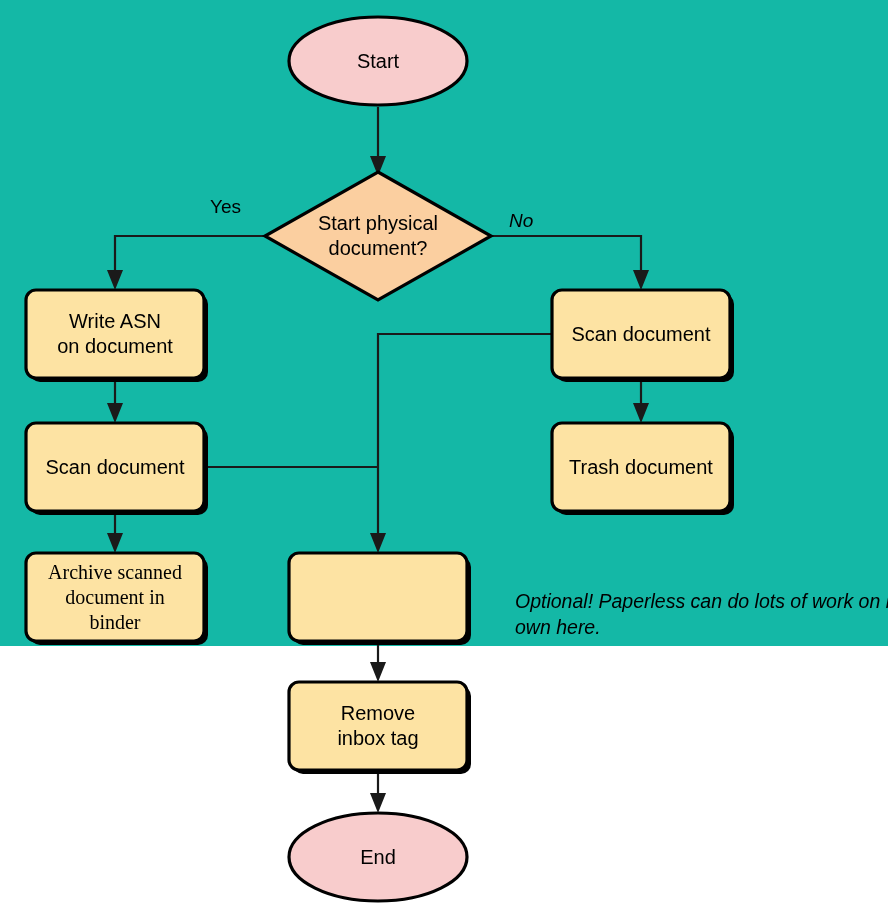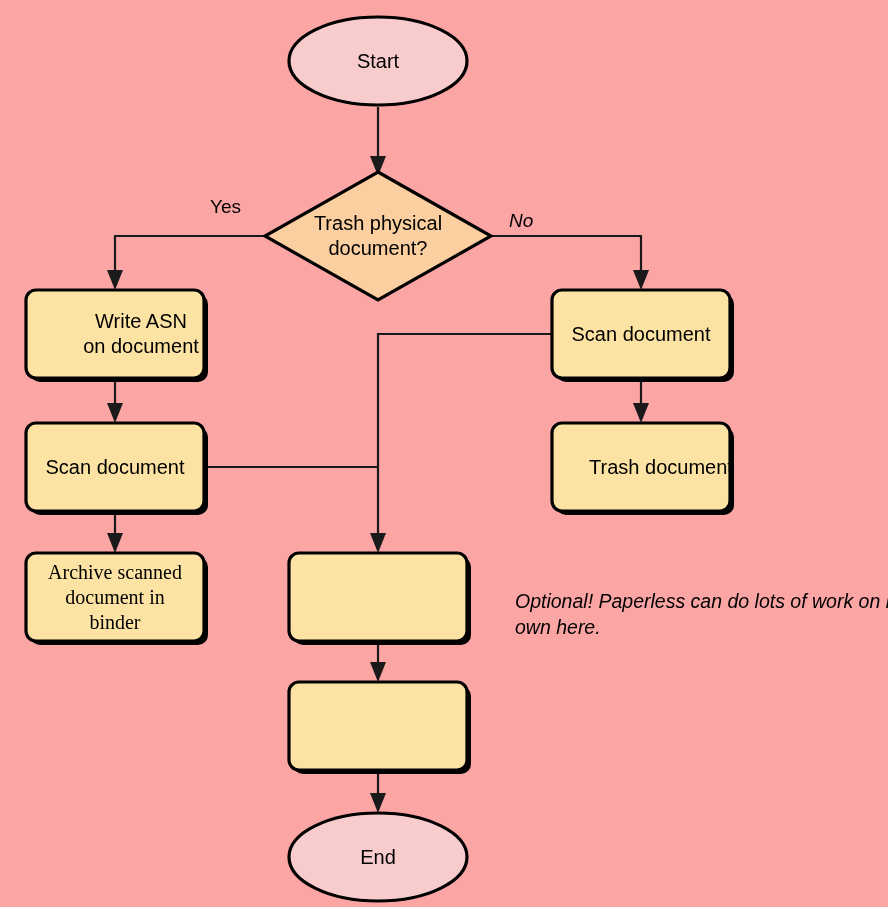--- a/index.html
+++ b/index.html
@@ -9,22 +9,22 @@
   }
   body {
     width: 888px;
     height: 907px;
     font-family: "Liberation Sans", sans-serif;
     overflow: hidden;
   }
   #flowchart-root {
     position: relative;
     width: 888px;
-    height: 907px;
-    background: #fca5a5;
+    height: 646px;
+    background: #14b8a6;
   }
   svg.diagram-layer {
     position: absolute;
     top: 0;
     left: 0;
     width: 888px;
     height: 907px;
   }
   .node-shape {
     stroke: #000000;
@@ -158,37 +158,39 @@
       <rect class="node-shape" x="289" y="553" width="178" height="88" rx="10" fill="#fde3a3"></rect>
 
       <rect class="node-shape" x="289" y="682" width="178" height="88" rx="10" fill="#fde3a3"></rect>
 
       <ellipse class="node-shape" cx="378" cy="857" rx="89" ry="44" fill="#f8cccc"></ellipse>
     </g>
   </svg>
 
   <div class="node-label" style="left:289px; top:17px; width:178px; height:88px;">Start</div>
 
-  <div class="node-label" style="left:265px; top:172px; width:226px; height:128px;">Trash physical
+  <div class="node-label" style="left:265px; top:172px; width:226px; height:128px;">Start physical
 document?</div>
 
-  <div class="node-label" style="left:26px; top:290px; width:178px; height:88px;padding-left:26px;">Write ASN
+  <div class="node-label" style="left:26px; top:290px; width:178px; height:88px;">Write ASN
 on document</div>
 
   <div class="node-label" style="left:26px; top:423px; width:178px; height:88px;">Scan document</div>
 
   <div class="node-label" style="left:26px; top:553px; width:178px; height:88px;font-family:Liberation Serif, serif;">Archive scanned
 document in
 binder</div>
 
   <div class="node-label" style="left:552px; top:290px; width:178px; height:88px;">Scan document</div>
 
-  <div class="node-label" style="left:552px; top:423px; width:178px; height:88px;margin-left:20px;">Trash document</div>
+  <div class="node-label" style="left:552px; top:423px; width:178px; height:88px;">Trash document</div>
 
 
+  <div class="node-label" style="left:289px; top:682px; width:178px; height:88px;">Remove
+inbox tag</div>
 
   <div class="node-label" style="left:289px; top:813px; width:178px; height:88px;">End</div>
 
   <div class="edge-label" style="left:210px; top:196px;">Yes</div>
 
   <div class="edge-label" style="left:509px; top:210px;font-style:italic;">No</div>
 
   <div class="annotation-note" style="left:484px; top:588px;">Optional! Paperless can do lots of work on its own here.</div>
 
 </div>

